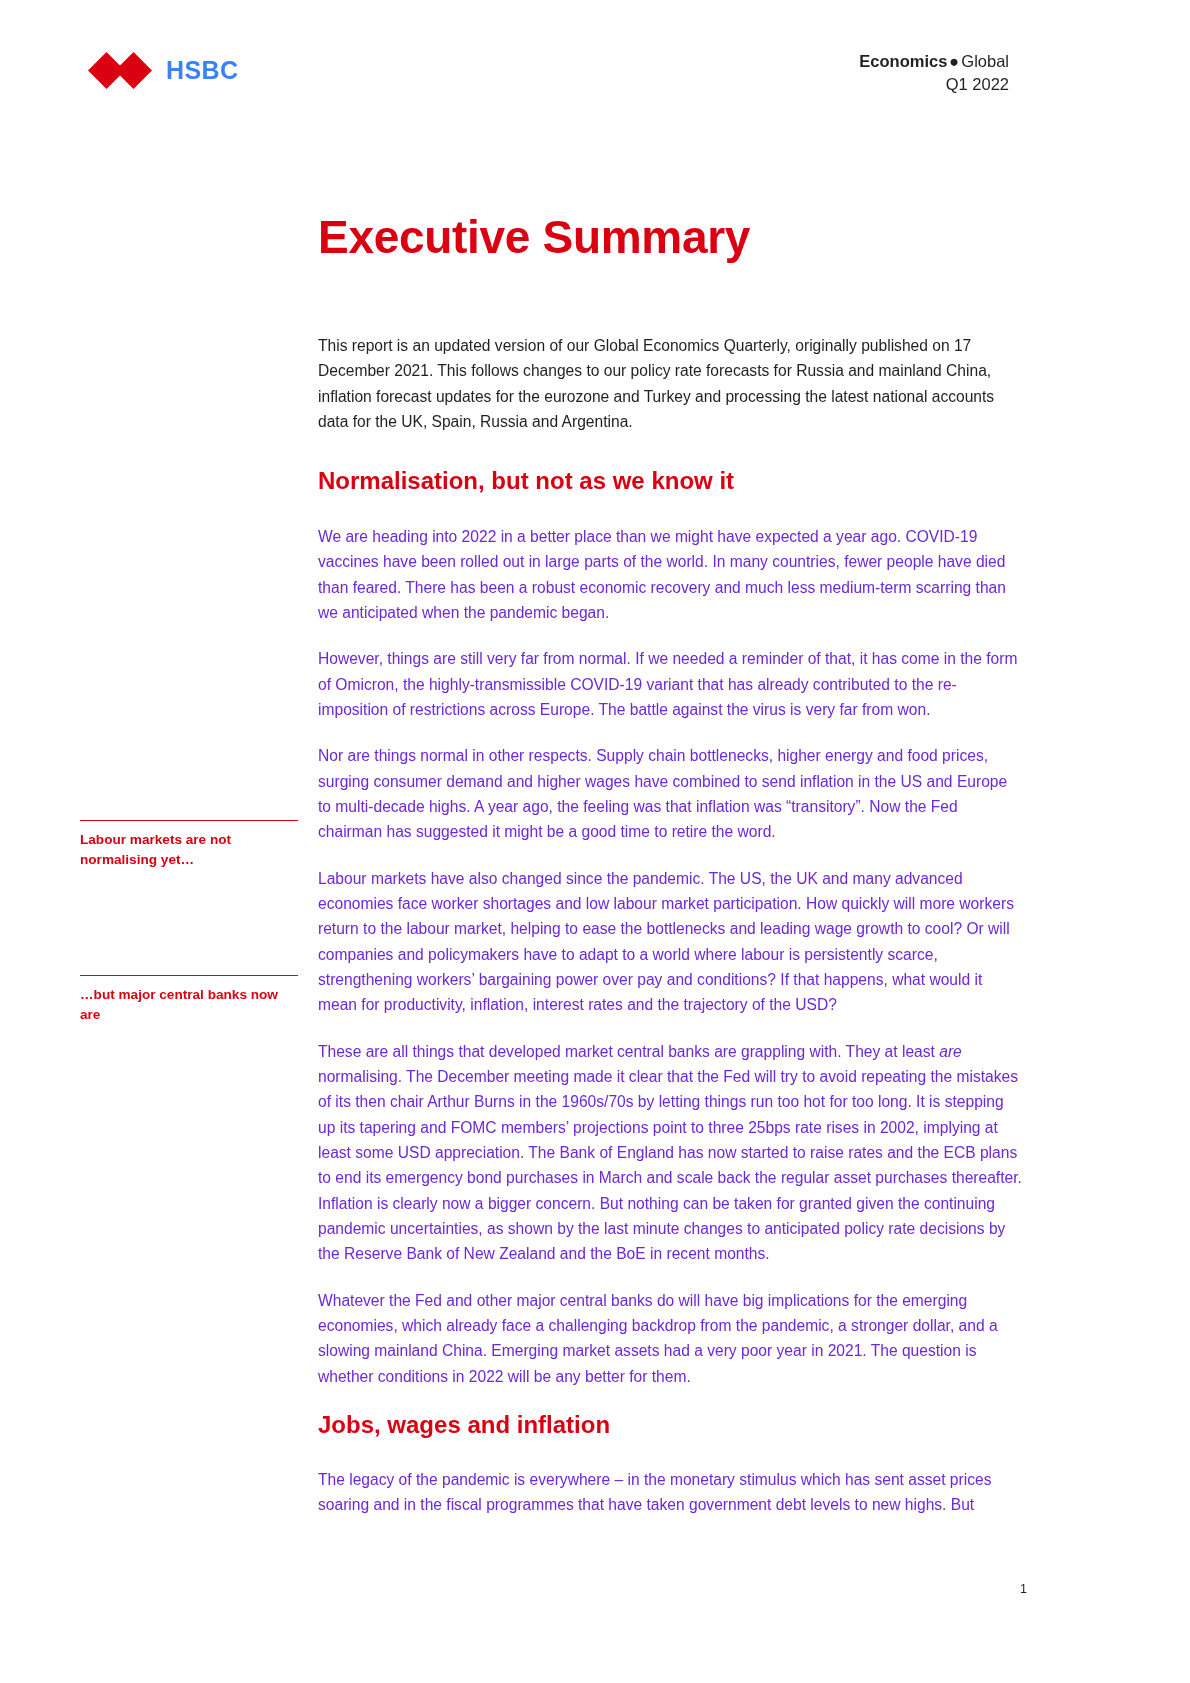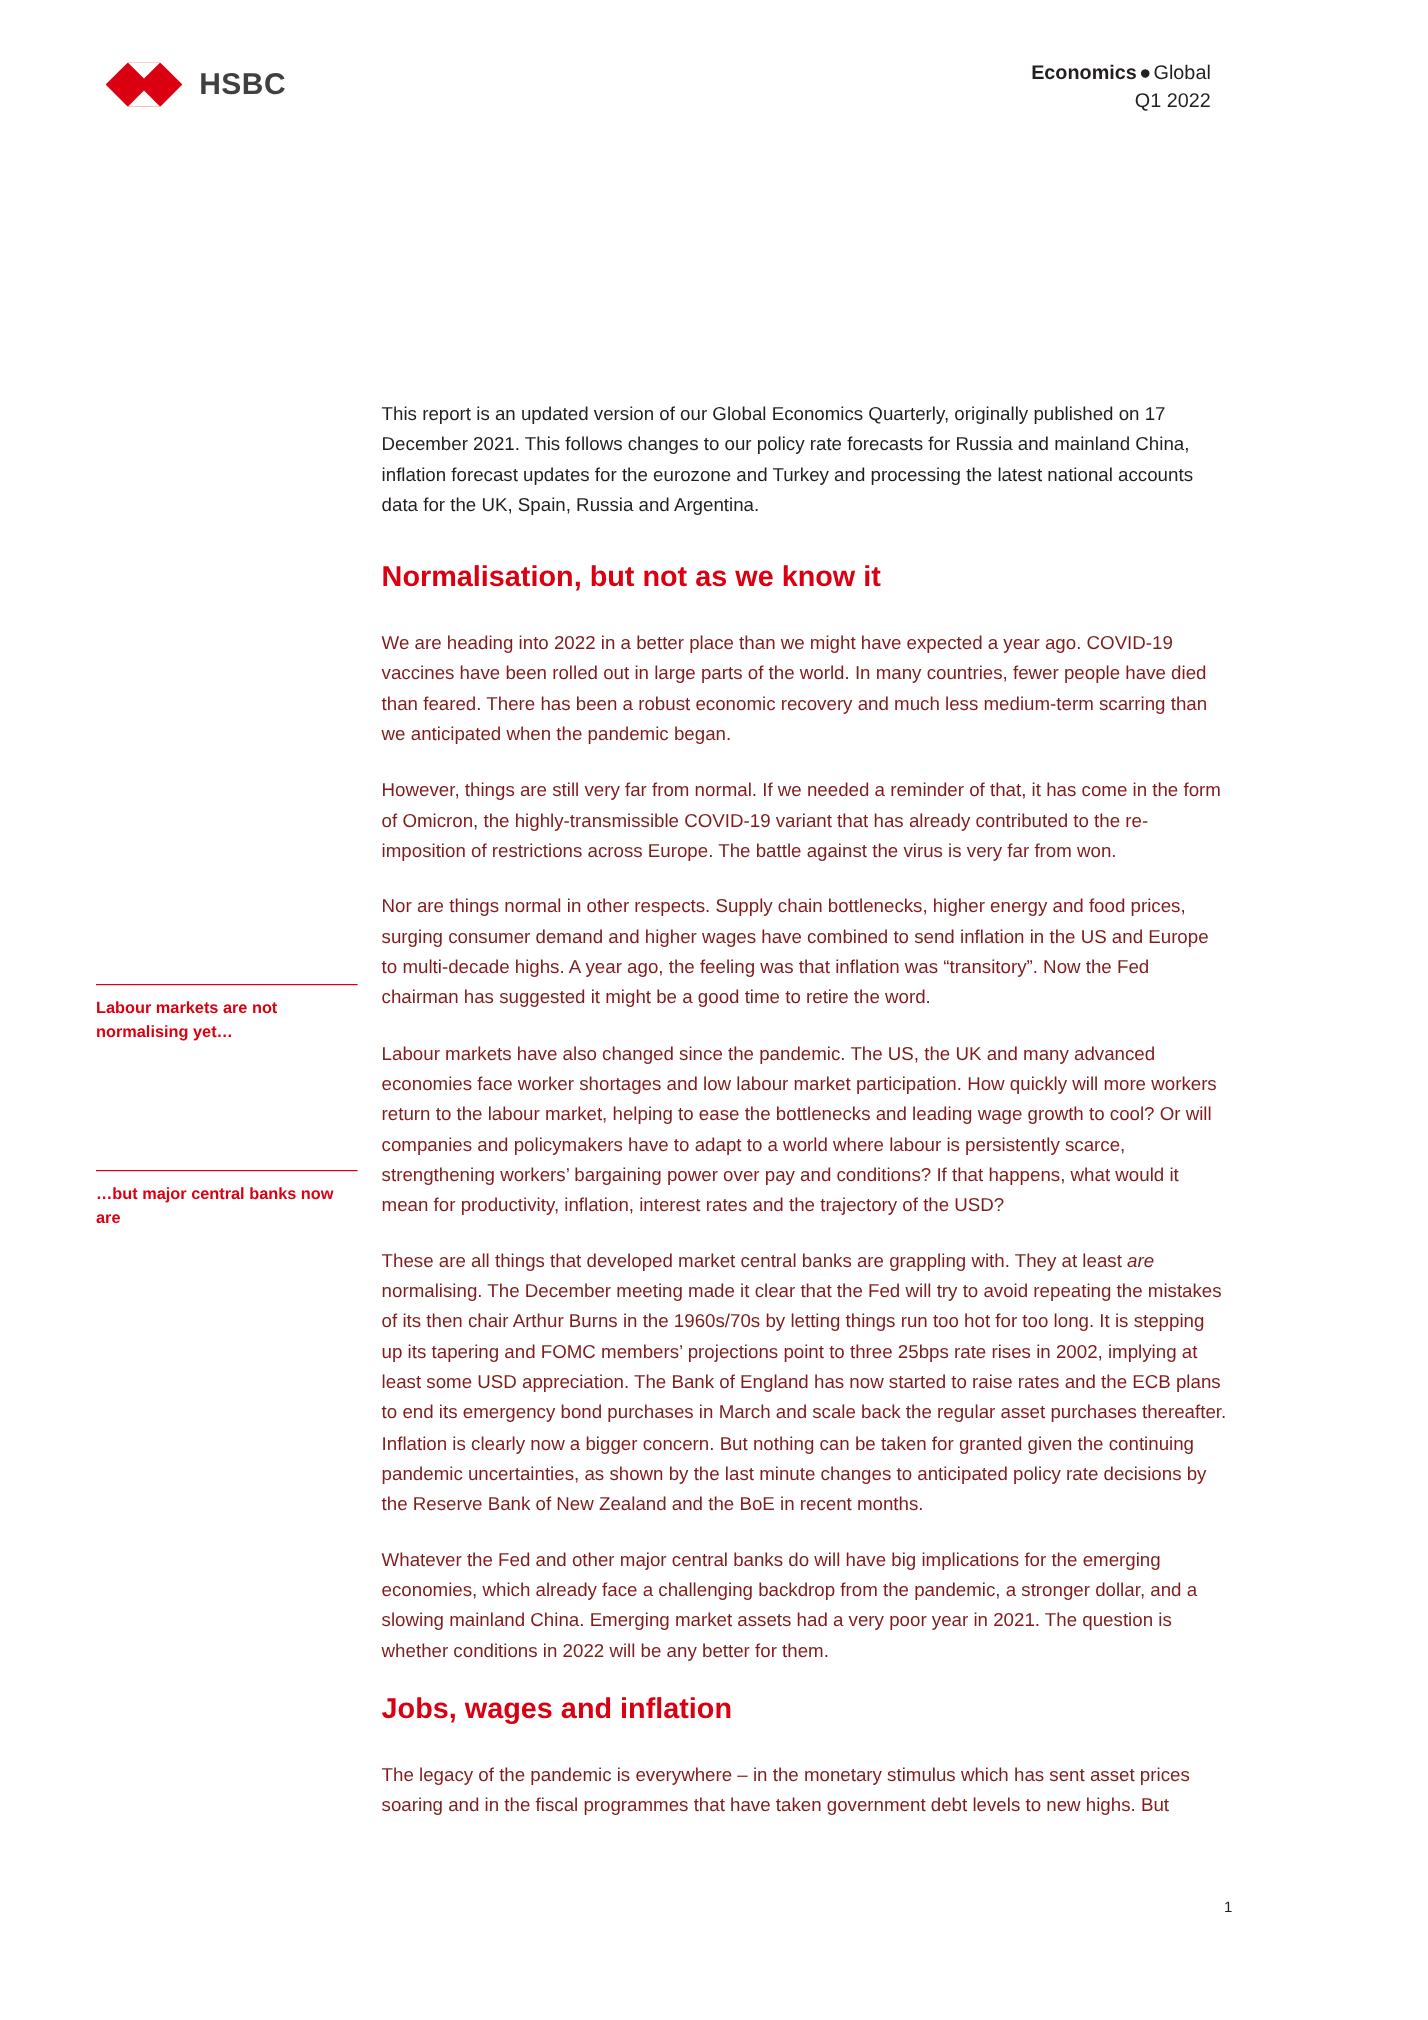--- a/index.html
+++ b/index.html
@@ -35,21 +35,21 @@
   }
   .hsbc-mark {
     width: 64px;
     height: 37px;
     display: block;
   }
   .hsbc-word {
     font-size: 25px;
     font-weight: bold;
     letter-spacing: 0.4px;
-    color: #404040;
+    color: #3b82f6;
     line-height: 1;
   }
   .header-right {
     position: absolute;
     right: 181px;
     top: 10px;
     text-align: right;
     font-size: 16.5px;
     line-height: 1.42;
     color: #231f20;
@@ -87,21 +87,21 @@
   .body-col {
     position: absolute;
     left: 318px;
     top: 466px;
     width: 704px;
   }
   .body-col p {
     margin: 0 0 21px 0;
     font-size: 15.6px;
     line-height: 1.625;
-    color: #7f1d1d;
+    color: #6d28d9;
   }
   .body-col .sec-head-wrap { margin-bottom: 28px; }
   .sec-head-wrap-2 { margin-top: 12px; margin-bottom: 27px; }
   em { font-style: italic; }
 
   
   .margin-note {
     position: absolute;
     left: 80px;
     width: 218px;
@@ -139,20 +139,21 @@
       <span class="hsbc-word">HSBC</span>
     </div>
     <div class="header-right">
       <div>
         <span class="strong">Economics</span><span class="bullet">●</span><span>Global</span>
       </div>
       <div>Q1 2022</div>
     </div>
   </div>
 
+  <h1 class="doc-title">Executive Summary</h1>
 
   <div class="intro">This report is an updated version of our Global Economics Quarterly, originally published on 17 December 2021. This follows changes to our policy rate forecasts for Russia and mainland China, inflation forecast updates for the eurozone and Turkey and processing the latest national accounts data for the UK, Spain, Russia and Argentina.</div>
 
   <div class="margin-note note-1">Labour markets are not normalising yet…</div>
   <div class="margin-note note-2">…but major central banks now are</div>
 
   <div class="body-col">
     <div class="sec-head-wrap">
       <h2 class="section">Normalisation, but not as we know it</h2>
     </div>

